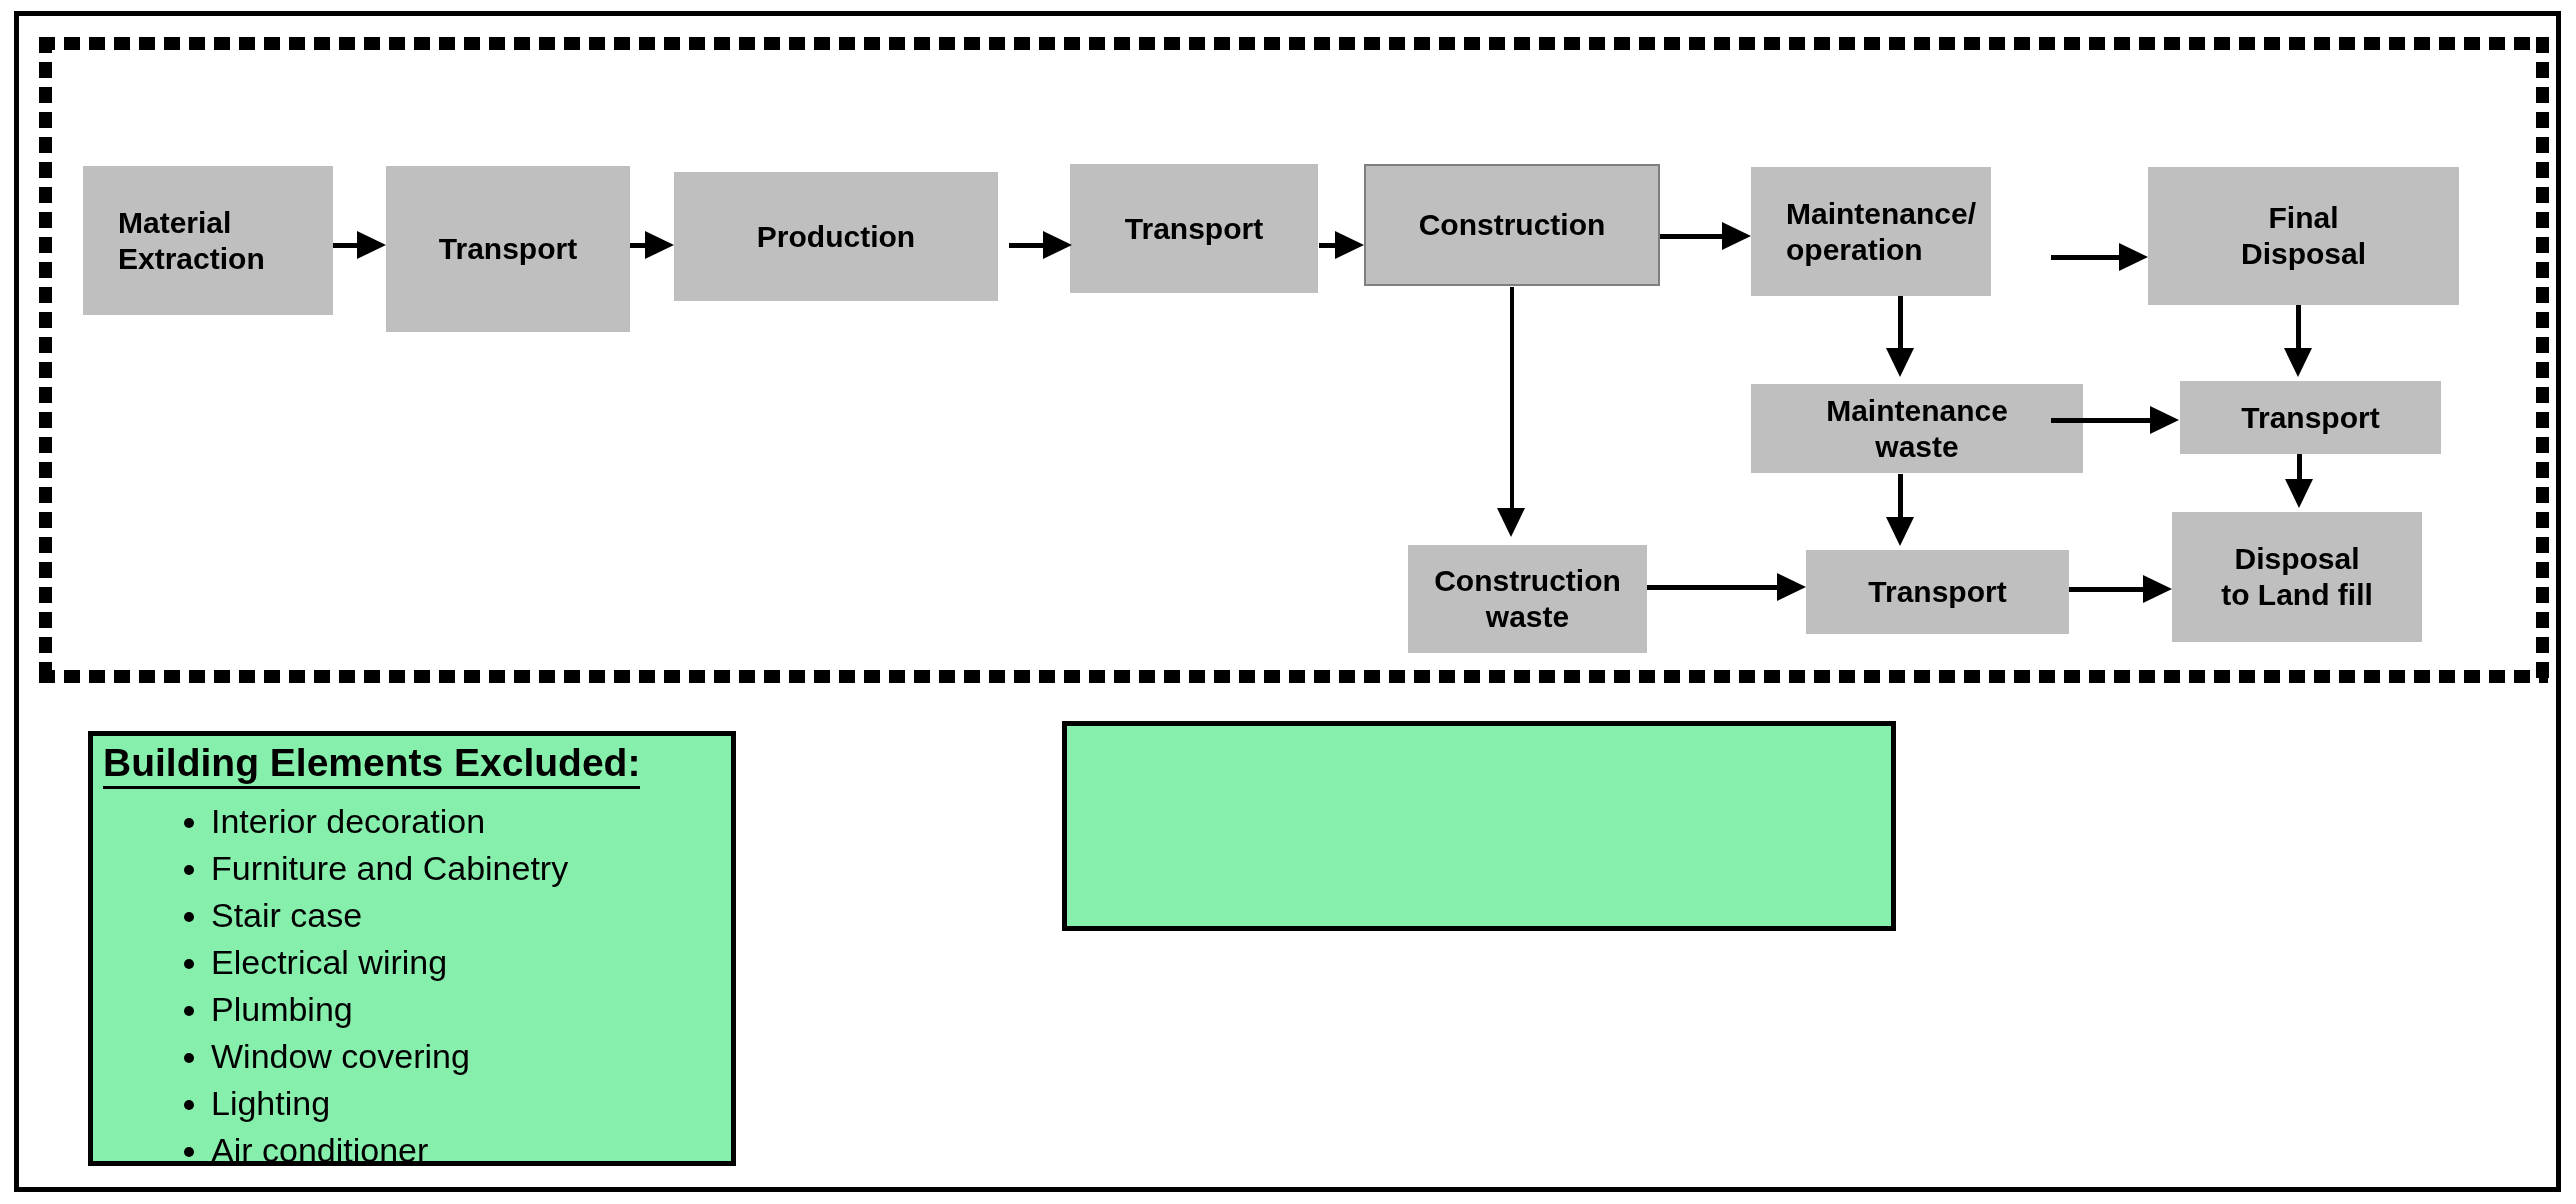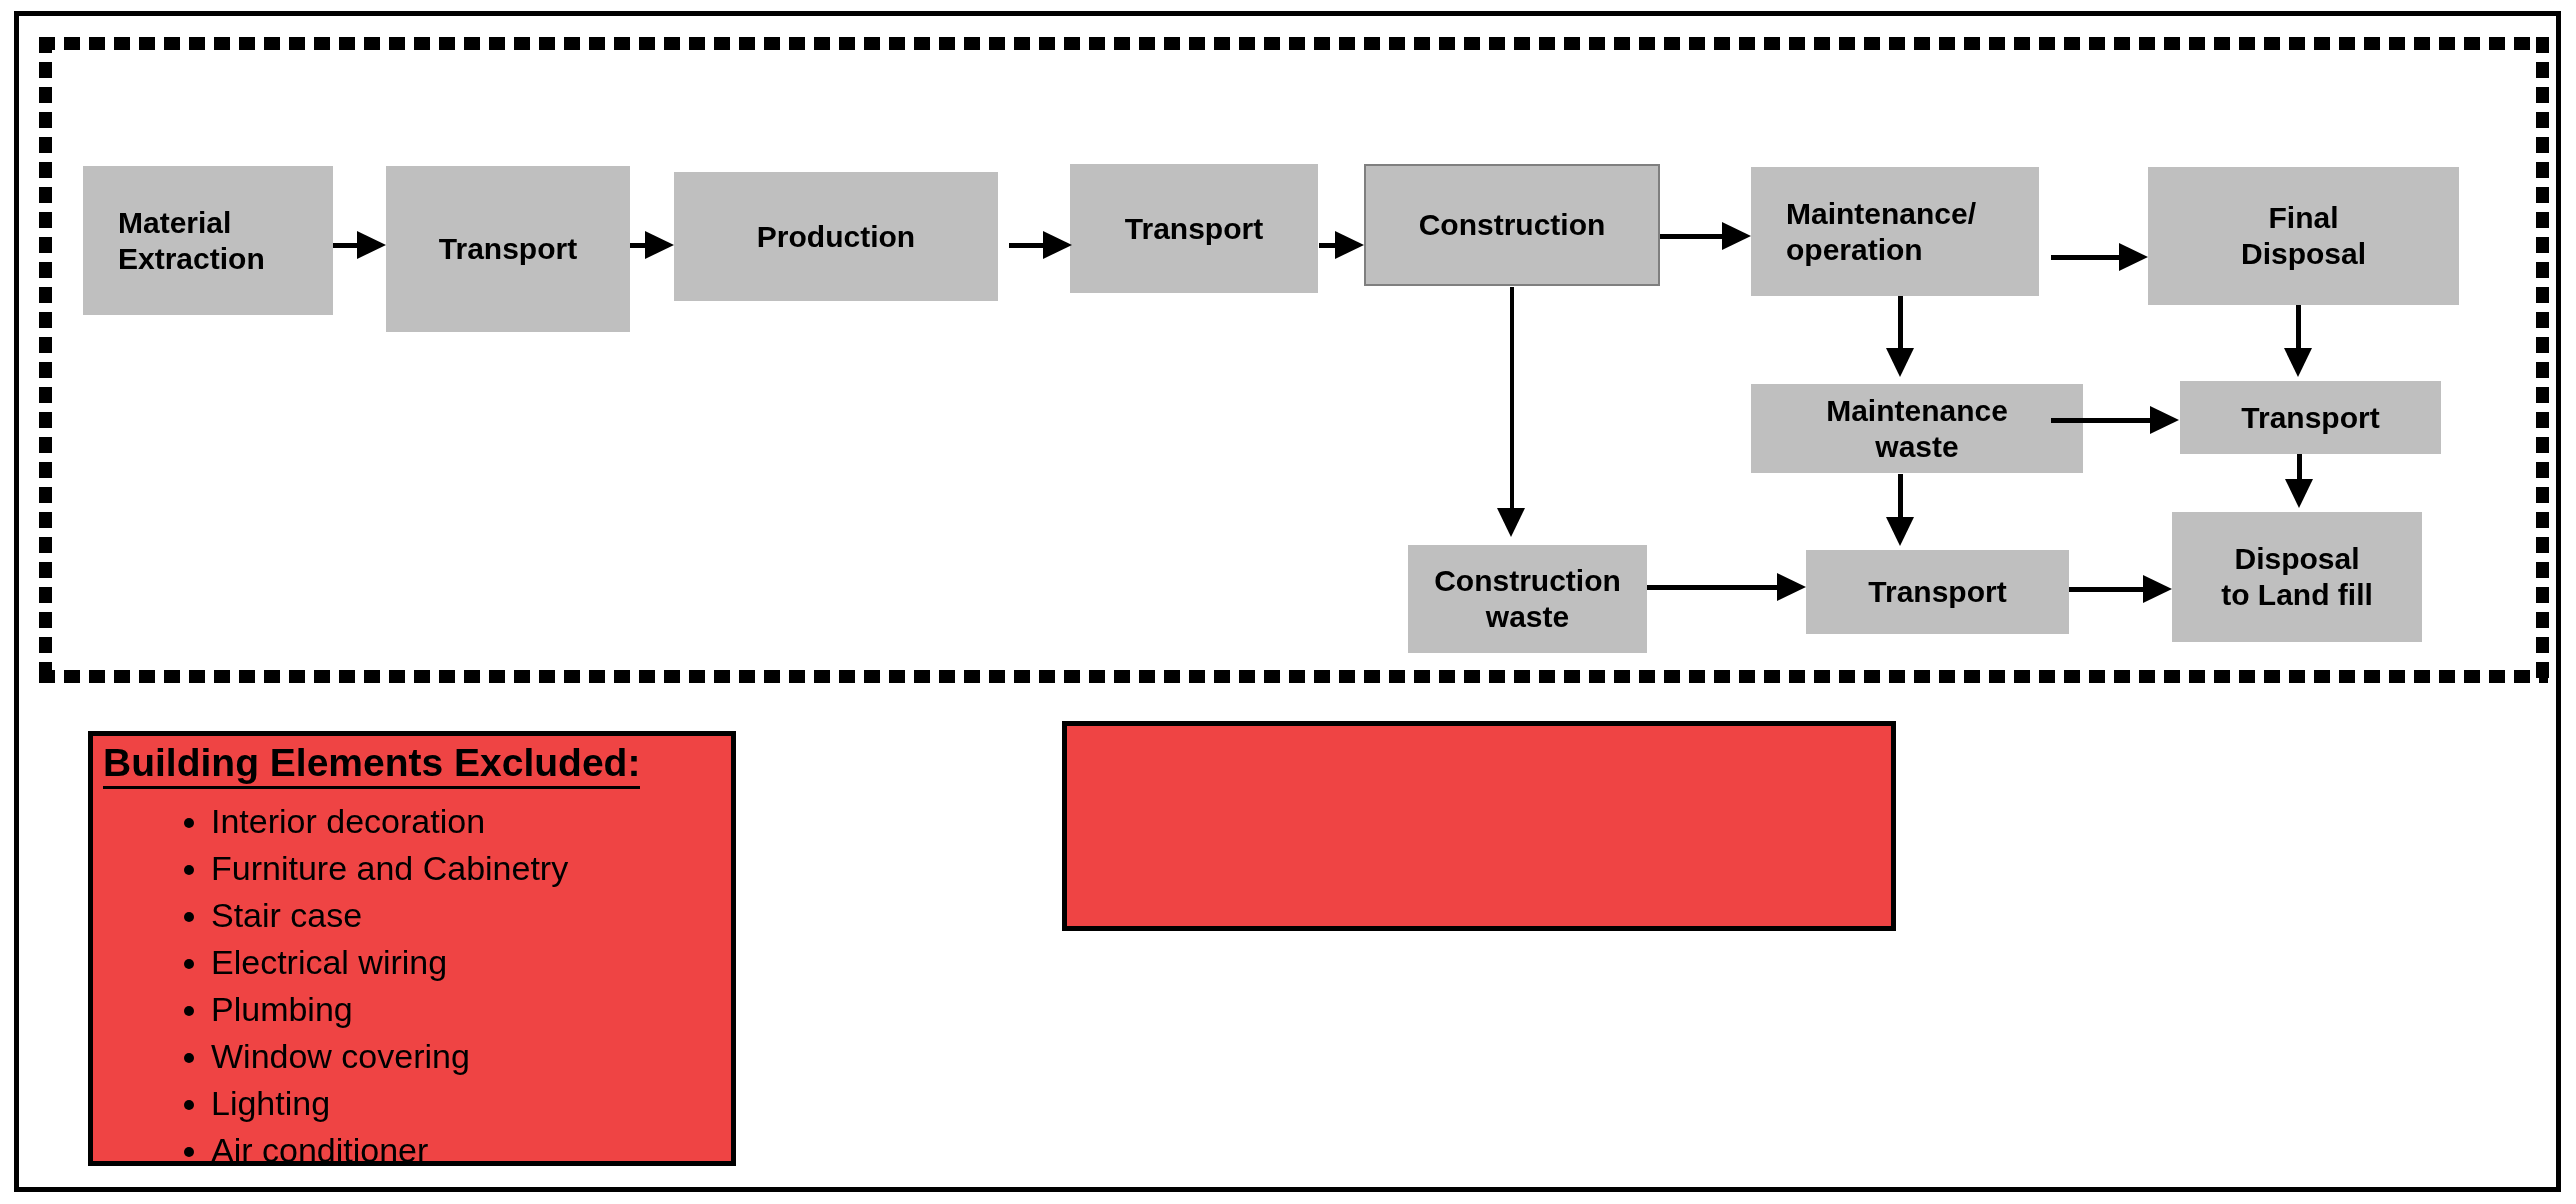--- a/index.html
+++ b/index.html
@@ -47,21 +47,21 @@
   }
   .head-down {
     position: absolute; width: 0; height: 0;
     border-left: 14.5px solid transparent;
     border-right: 14.5px solid transparent;
     border-top: 29px solid #000;
   }
   .listbox {
     position: absolute;
     border: 5px solid #000000;
-    background: #ef4444;
+    background: #86efac;
     box-sizing: border-box;
     padding: 5px 11.3px 0 10px;
     color: #000000;
   }
   .listbox .title {
     display: inline-block;
     font-size: 39px;
     font-weight: bold;
     line-height: 44px;
     border-bottom: 3.8px solid #000;
@@ -90,21 +90,21 @@
   <div class="dash h" style="left:39px;  top:670px; width:2509px;"></div>
   <div class="dash v" style="left:39px;  top:37px;   height:647px;"></div>
   <div class="dash v" style="left:2536px;top:37px;   height:647px;"></div>
 
   <div class="fbox align-left" style="left:83px; top:166px; width:250px; height:149px;"><span>Material
 Extraction</span></div>
   <div class="fbox" style="left:386px; top:166px; width:244px; height:166px;"><span>Transport</span></div>
   <div class="fbox" style="left:674px; top:172px; width:324px; height:129px;"><span>Production</span></div>
   <div class="fbox" style="left:1070px; top:164px; width:248px; height:129px;"><span>Transport</span></div>
   <div class="fbox bordered" style="left:1364px; top:164px; width:296px; height:122px;"><span>Construction</span></div>
-  <div class="fbox align-left" style="left:1751px; top:167px; width:288px; height:129px;"><span>Maintenance/
+  <div class="fbox align-left" style="left:1751px; top:167px; width:240px; height:129px;"><span>Maintenance/
 operation</span></div>
   <div class="fbox" style="left:2148px; top:167px; width:311px; height:138px;"><span>Final
 Disposal</span></div>
 
   <div class="fbox" style="left:1751px; top:384px; width:332px; height:89px;"><span>Maintenance
 waste</span></div>
   <div class="fbox" style="left:2180px; top:381px; width:261px; height:73px;"><span>Transport</span></div>
 
   <div class="fbox" style="left:1408px; top:545px; width:239px; height:108px;"><span>Construction
 waste</span></div>

